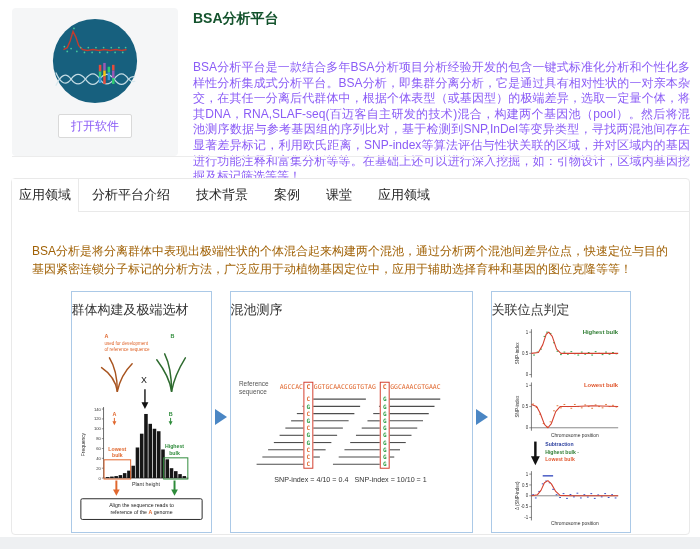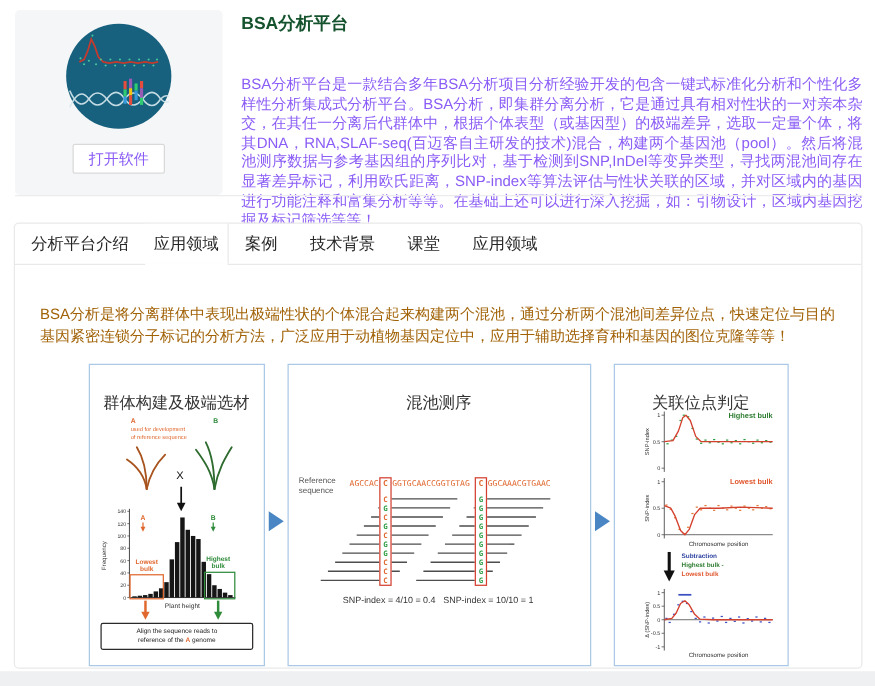--- a/index.html
+++ b/index.html
@@ -33,21 +33,21 @@
     background:#fff; border:1px solid #e9e9e9; border-radius:4px;
   }
   .tabs { display:flex; border-bottom:1px solid #e9e9e9; height:33px; }
   .tab { font-size:13px; color:#262626; padding:0 13px; line-height:32px; cursor:pointer; white-space:nowrap; }
   .tab.active { padding:0 7px; border-right:1px solid #e9e9e9; position:relative; background:#fff; }
   .tab.active::after { content:""; position:absolute; left:0; right:0; bottom:-1px; height:1px; background:#fff; }
   .intro { margin:30px 20px 0 20px; font-size:12px; color:#a16207; line-height:18px; }
   .panels-row { display:flex; justify-content:center; align-items:flex-start; margin-top:13px; }
   .panel { position:relative; border:1px solid #abc9e7; background:#fff; height:242px; }
   .panel-1 { width:141px; } .panel-2 { width:243px; } .panel-3 { width:140px; }
-  .panel-title { position:absolute; top:21px; left:0; right:0; text-align:center; font-size:13px; color:#333; }
+  .panel-title { position:absolute; top:9px; left:0; right:0; font-size:13px; color:#333; }
   .panel-svg { position:absolute; left:0; top:0; width:100%; height:100%; }
   .flow-gap { width:18px; display:flex; justify-content:center; }
   .flow-arrow {
     margin-top:118px; width:0; height:0;
     border-top:8px solid transparent; border-bottom:8px solid transparent;
     border-left:12px solid #4a86c4;
   }
   .page-footer-strip { position:absolute; left:0; top:537px; width:700px; height:12px; background:#eef0f2; }
 </style>
 </head>
@@ -107,24 +107,24 @@
 <div class="top-info">
   <div class="page-title">BSA分析平台</div>
   <div class="page-desc">BSA分析平台是一款结合多年BSA分析项目分析经验开发的包含一键式标准化分析和个性化多样性分析集成式分析平台。BSA分析，即集群分离分析，它是通过具有相对性状的一对亲本杂交，在其任一分离后代群体中，根据个体表型（或基因型）的极端差异，选取一定量个体，将其DNA，RNA,SLAF-seq(百迈客自主研发的技术)混合，构建两个基因池（pool）。然后将混池测序数据与参考基因组的序列比对，基于检测到SNP,InDel等变异类型，寻找两混池间存在显著差异标记，利用欧氏距离，SNP-index等算法评估与性状关联的区域，并对区域内的基因进行功能注释和富集分析等等。在基础上还可以进行深入挖掘，如：引物设计，区域内基因挖掘及标记筛选等等！</div>
   <button class="btn">联系客服购买</button>
 </div>
 
 <div class="top-divider"></div>
 
 <div class="tab-card">
   <div class="tabs">
+    <div class="tab active">应用领域</div>
     <div class="tab">分析平台介绍</div>
-    <div class="tab active">应用领域</div>
+    <div class="tab">技术背景</div>
     <div class="tab">案例</div>
-    <div class="tab">技术背景</div>
     <div class="tab">课堂</div>
     <div class="tab">应用领域</div>
   </div>
 
   <div class="intro">BSA分析是将分离群体中表现出极端性状的个体混合起来构建两个混池，通过分析两个混池间差异位点，快速定位与目的基因紧密连锁分子标记的分析方法，广泛应用于动植物基因定位中，应用于辅助选择育种和基因的图位克隆等等！</div>
 
   <div class="panels-row">
     <div class="panel panel-1">
       <div class="panel-title">群体构建及极端选材</div>
       <svg id="p1svg" class="panel-svg" viewBox="0 0 141 242">

